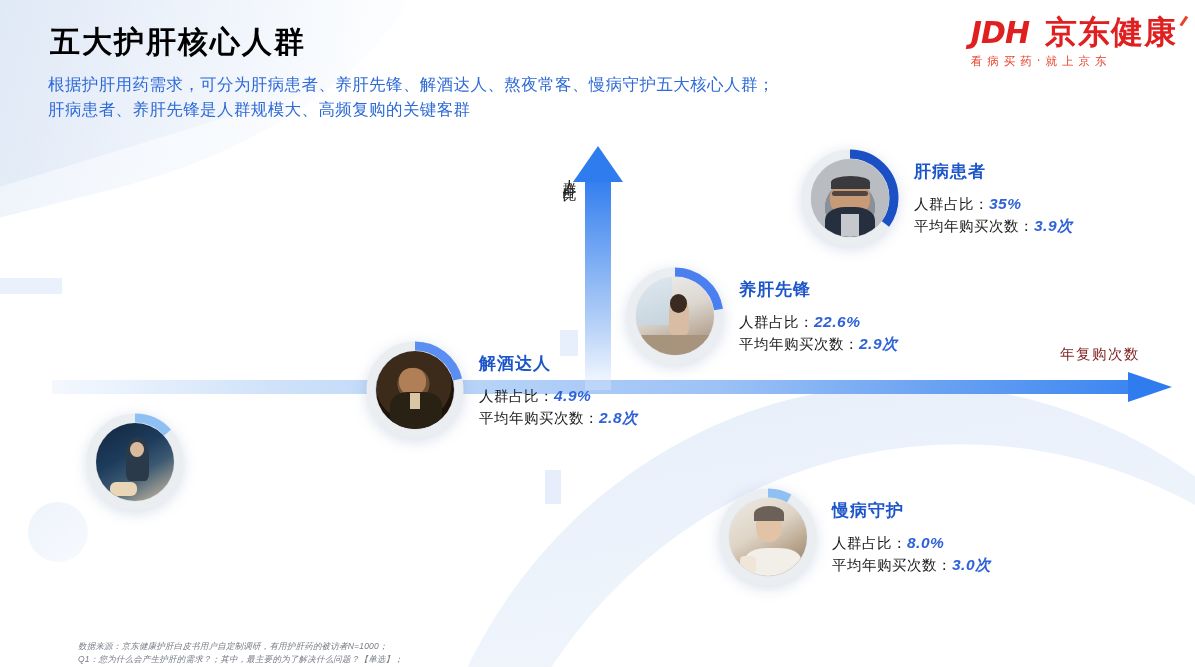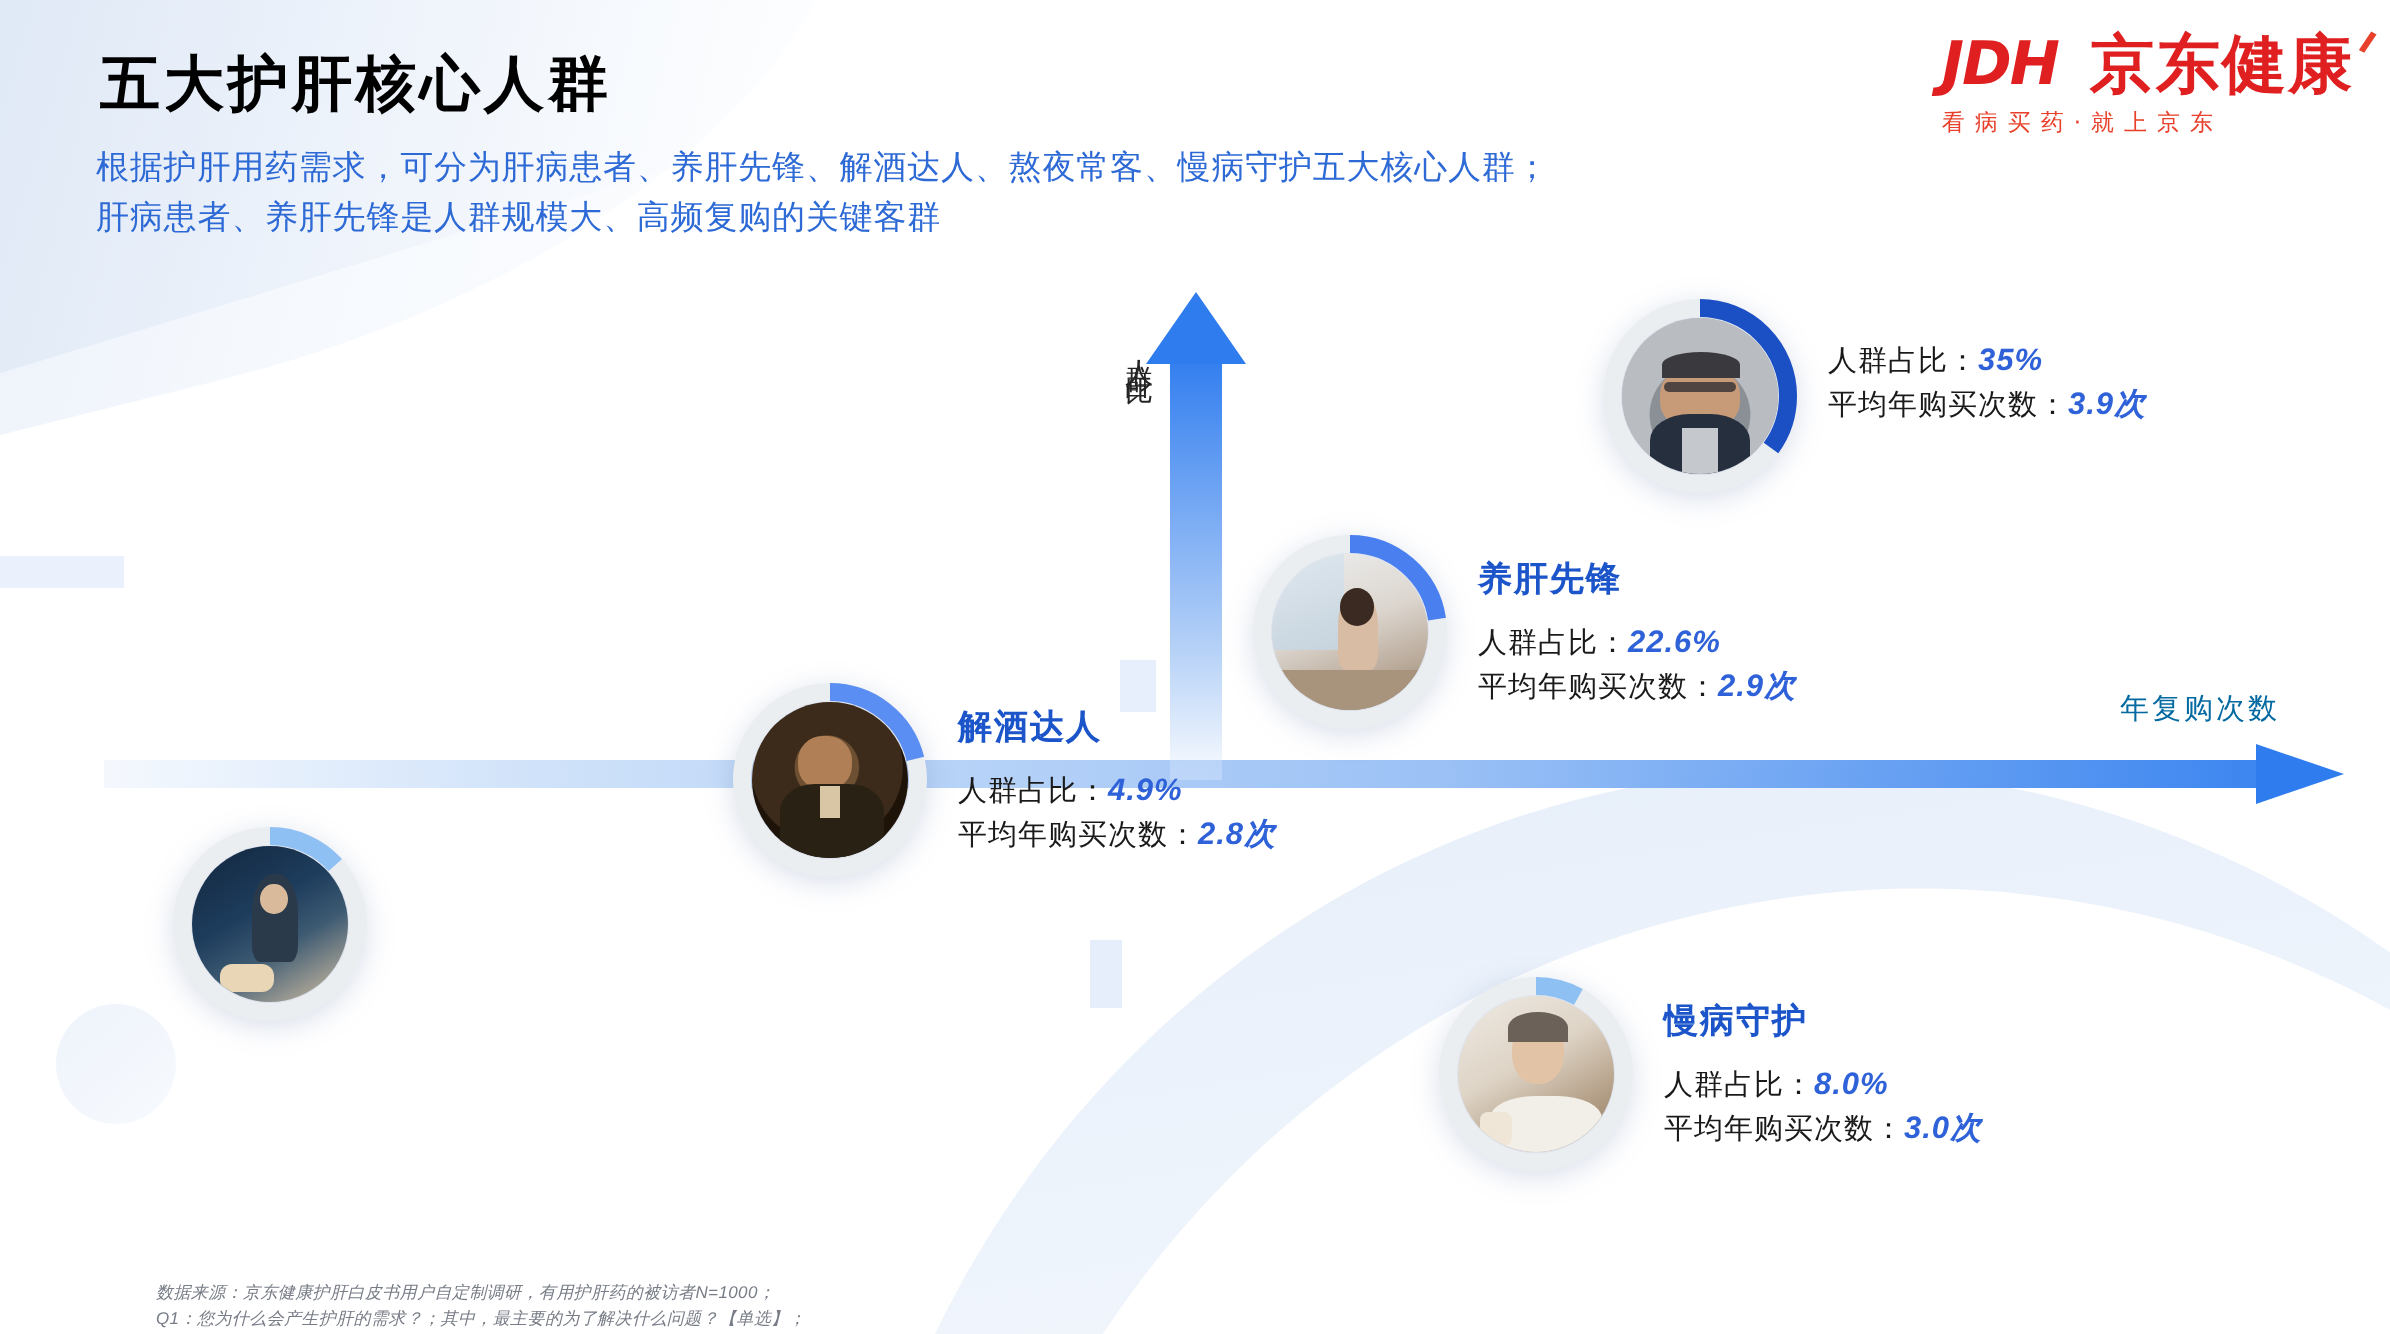--- a/index.html
+++ b/index.html
@@ -97,21 +97,21 @@
     border-left:25px solid transparent;border-right:25px solid transparent;
     border-bottom:36px solid #2f7cef;
   }
   .axis-y-label{
     position:absolute;left:560px;top:168px;
     font-size:14px;color:#242424;letter-spacing:3px;line-height:19px;
     writing-mode:vertical-rl;text-orientation:upright;
   }
   .axis-x-label{
     position:absolute;left:1060px;top:345px;
-    font-size:14.5px;color:#0369a1;letter-spacing:1.5px;
+    font-size:14.5px;color:#7f1d1d;letter-spacing:1.5px;
   }
 
   
   .node{position:absolute;display:flex;align-items:flex-start;}
   .ring{
     position:relative;width:100px;height:100px;border-radius:50%;
     flex:0 0 100px;
     filter:drop-shadow(0 3px 7px rgba(60,90,150,.20));
   }
   .ring svg{position:absolute;left:0;top:0;}
@@ -186,20 +186,21 @@
           <div class="photo">
             <div class="ph" style="background:radial-gradient(circle at 50% 62%,#5e6168 0 22%,#8b8f96 23% 40%,#b9bcc0 41% 100%),linear-gradient(160deg,#cfd4d8,#8e949b);"></div>
             <div style="position:absolute;left:24%;top:30%;width:52%;height:42%;border-radius:46% 46% 42% 42%;background:#c79a78;"></div>
             <div style="position:absolute;left:18%;top:62%;width:64%;height:42%;border-radius:40% 40% 0 0;background:#262f3d;"></div>
             <div style="position:absolute;left:38%;top:70%;width:24%;height:34%;background:#c5c8cc;"></div>
             <div style="position:absolute;left:27%;top:41%;width:46%;height:7%;background:rgba(40,40,45,.75);border-radius:3px;"></div>
             <div style="position:absolute;left:25%;top:22%;width:50%;height:16%;border-radius:50% 50% 0 0;background:#3a3a3e;"></div>
           </div>
         </div>
         <div class="node-text">
+          <div class="node-name">肝病患者</div>
           <div class="node-stats">
             <div><span>人群占比：</span><span class="v">35%</span></div>
             <div><span>平均年购买次数：</span><span class="v">3.9次</span></div>
           </div>
         </div>
       </div>
       <div class="node" style="left: 625px; top: 266px;">
         <div class="ring">
           <svg width="100" height="100" viewBox="0 0 100 100">
             <circle cx="50" cy="50" r="44" fill="none" stroke="#ebeef1" stroke-width="9"></circle>

